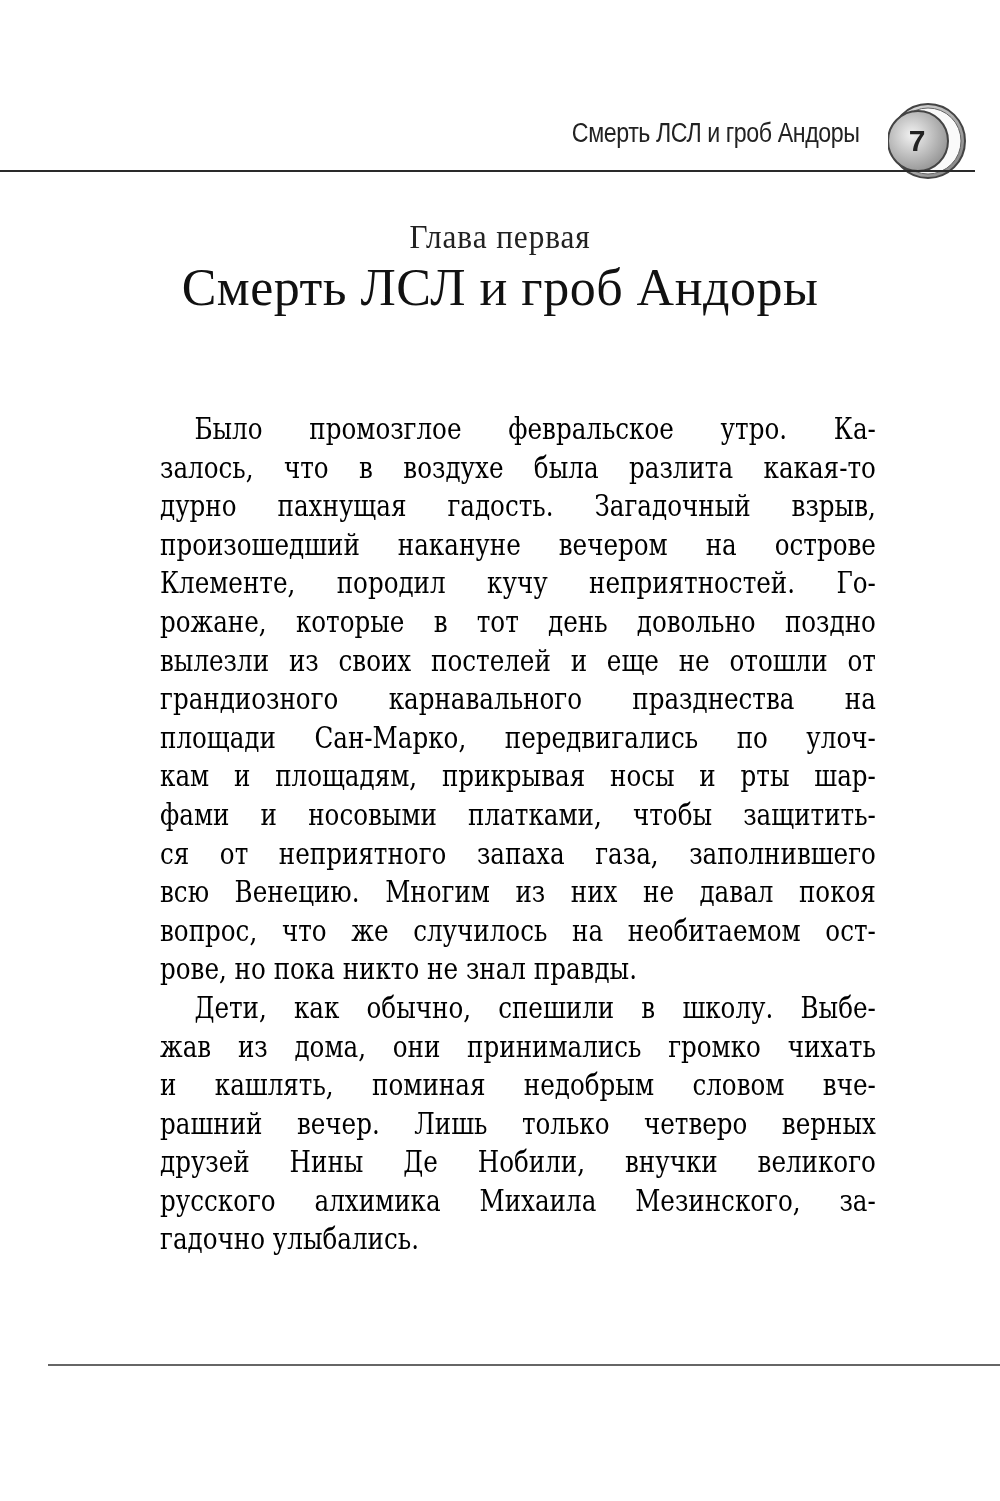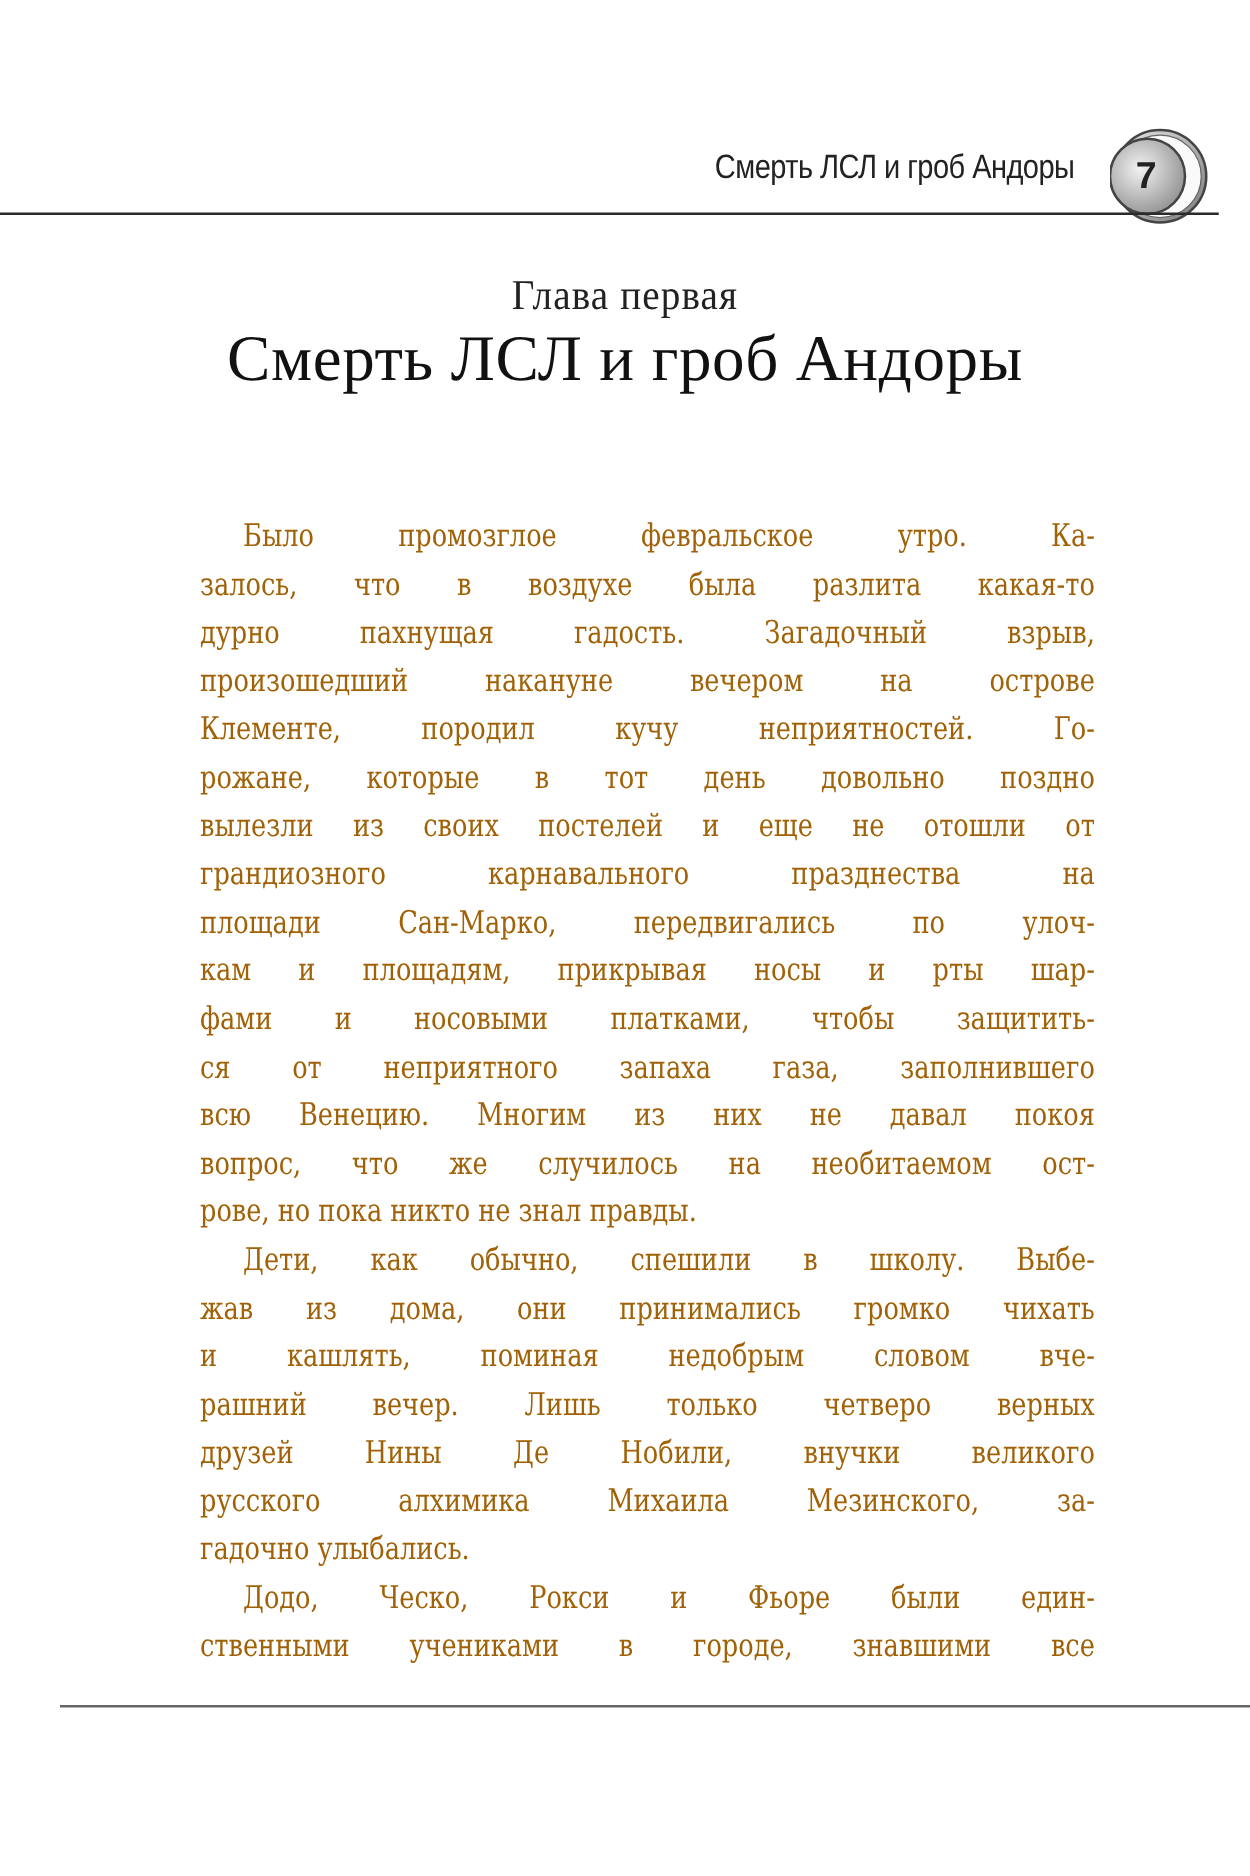--- a/index.html
+++ b/index.html
@@ -84,23 +84,23 @@
       font-size: 52px;
       color: #111;
       letter-spacing: 0.5px;
     }
     .body-text {
       position: absolute;
       left: 160px;
       top: 410px;
       width: 716px;
       font-family: "DejaVu Serif", serif;
-      font-size: 25px;
+      font-size: 30px;
       line-height: 38.6px;
-      color: #a16207;
+      color: #000000;
     }
     .line {
       display: block;
       white-space: nowrap;
       text-align: justify;
       text-align-last: justify;
       height: 38.6px;
       transform: scaleX(0.82);
       transform-origin: left center;
       width: 873px;
@@ -175,19 +175,15 @@
   </div>
   <div>
     <span class="line indent">Дети, как обычно, спешили в школу. Выбе-</span>
     <span class="line">жав из дома, они принимались громко чихать</span>
     <span class="line">и кашлять, поминая недобрым словом вче-</span>
     <span class="line">рашний вечер. Лишь только четверо верных</span>
     <span class="line">друзей Нины Де Нобили, внучки великого</span>
     <span class="line">русского алхимика Михаила Мезинского, за-</span>
     <span class="line last">гадочно улыбались.</span>
   </div>
-  <div>
-    <span class="line indent">Додо, Ческо, Рокси и Фьоре были един-</span>
-    <span class="line">ственными учениками в городе, знавшими все</span>
-  </div>
 </div>
 
 <div class="footer-rule"></div>
 
 </body></html>

